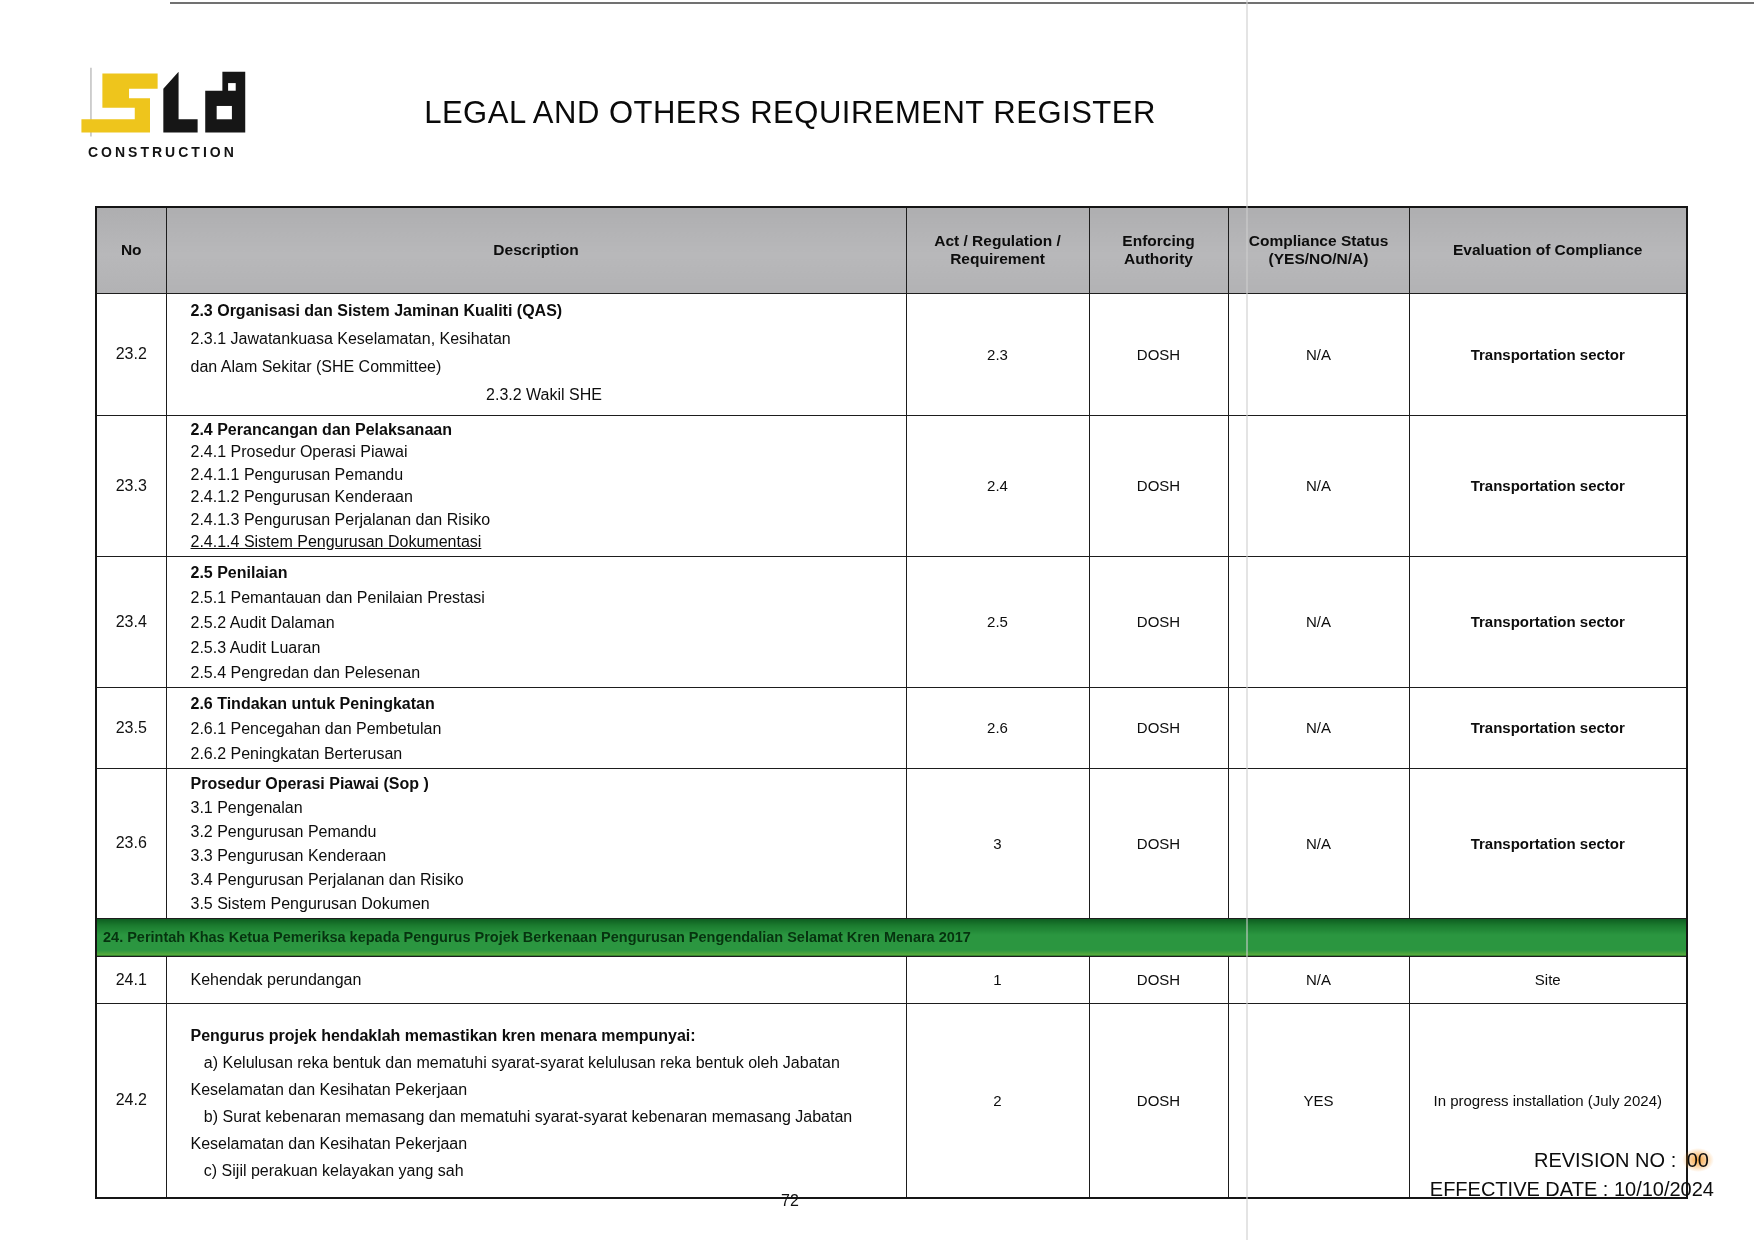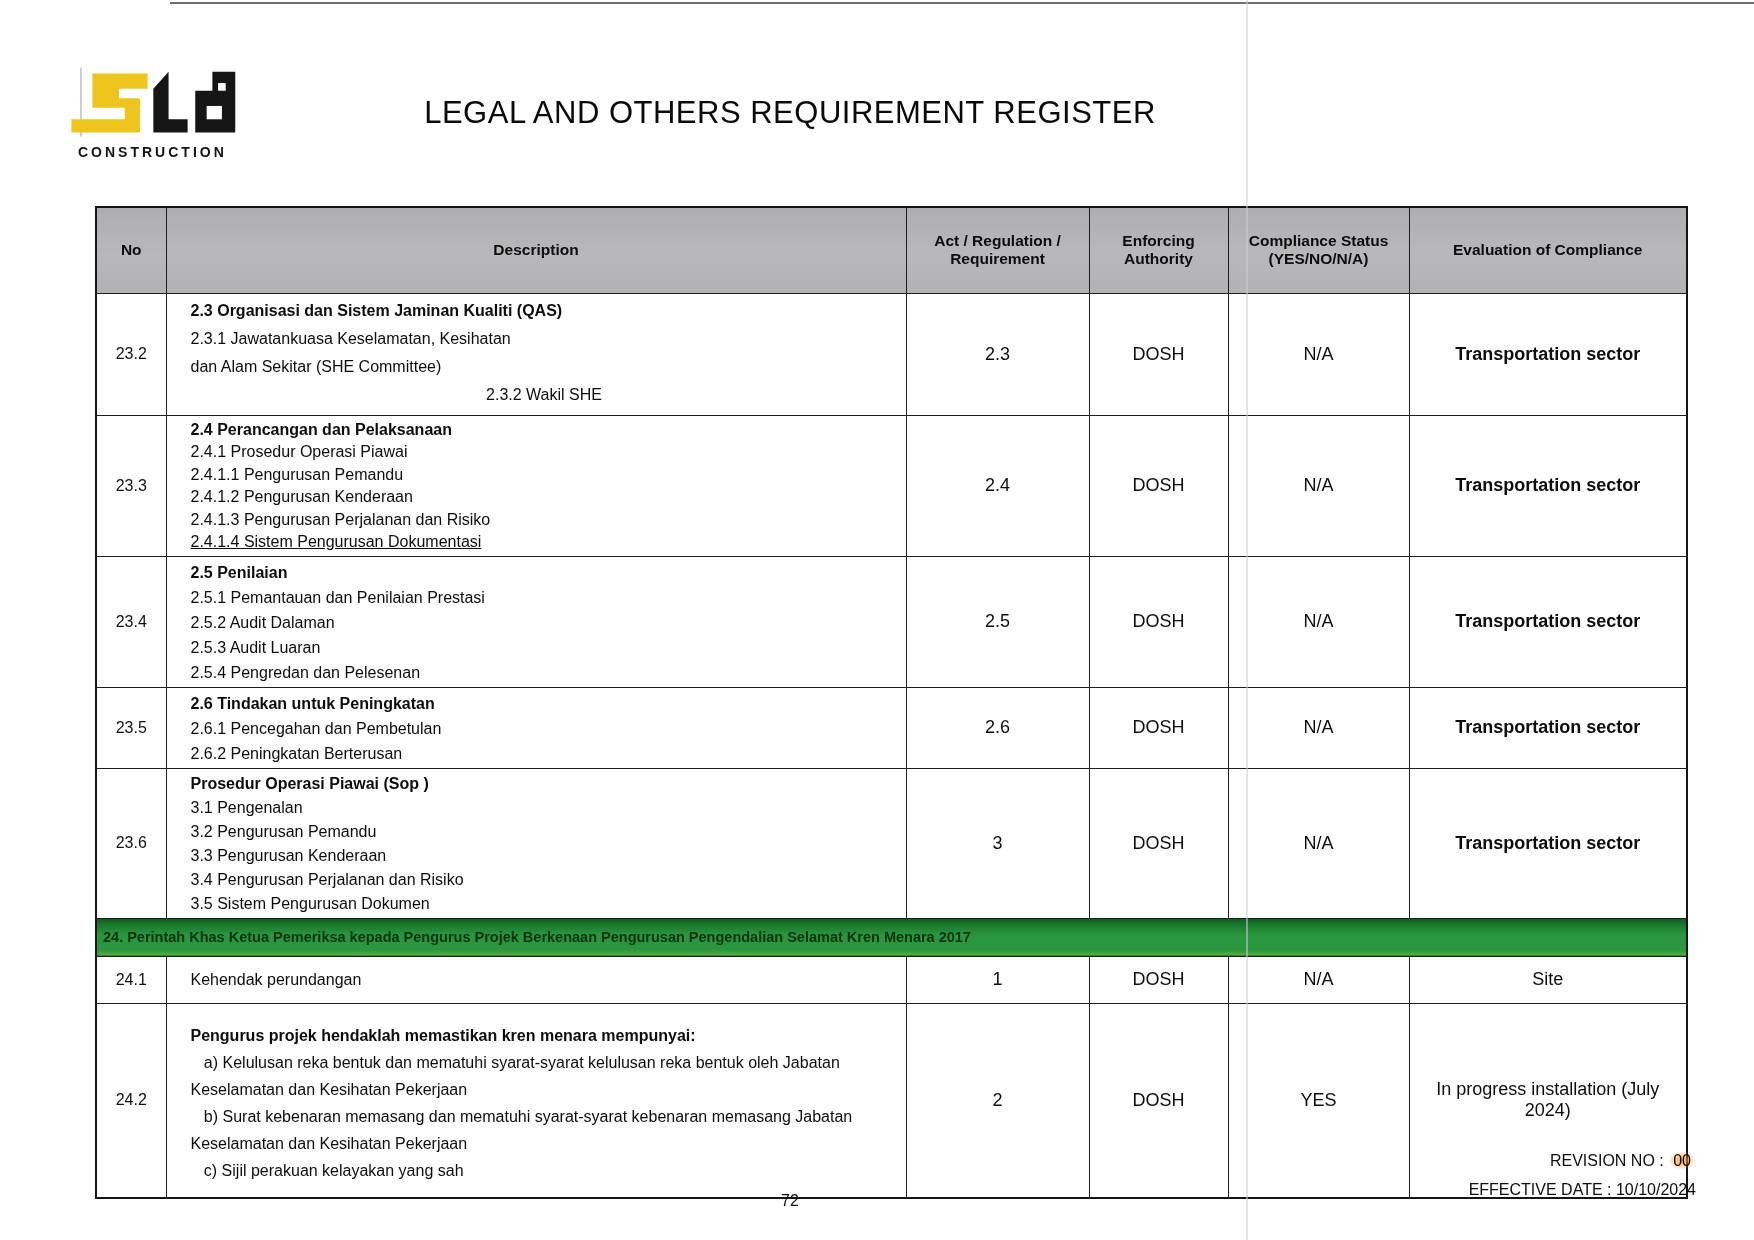--- a/index.html
+++ b/index.html
@@ -4,21 +4,21 @@
 <style>
   html,body{margin:0;padding:0;background:#e9e9e9;}
   .page{
     position:relative;width:1754px;height:1240px;background:#ffffff;
     font-family:"Liberation Sans",sans-serif;color:#111;overflow:hidden;
   }
   
   .top-rule{position:absolute;left:170px;top:2px;width:1584px;height:2px;background:#4e4e4e;opacity:.8;}
   .scan-vline{position:absolute;left:1246px;top:0;width:2px;height:1240px;background:rgba(205,205,205,.55);z-index:6;}
   
-  .logo{position:absolute;left:60px;top:62px;width:200px;height:112px;}
+  .logo{position:absolute;left:70px;top:62px;width:200px;height:112px;}
   .logo svg{display:block;}
   .logo-caption{
     font-weight:bold;font-size:14px;letter-spacing:3px;color:#131313;
     margin-top:-4px;padding-left:18px;white-space:nowrap;
   }
   
   .doc-title{
     position:absolute;left:95px;top:74px;width:1390px;text-align:center;
     font-size:31px;font-weight:400;color:#0a0a0a;letter-spacing:.5px;
   }
@@ -32,30 +32,30 @@
   thead th{
     background:linear-gradient(180deg,#aeaeb0 0%,#b8b8ba 55%,#b2b2b4 100%);
     font-size:15.5px;font-weight:bold;color:#0d0d0d;text-align:center;
     white-space:pre-line;vertical-align:middle;padding:4px;
   }
   td.c-no{text-align:center;vertical-align:middle;font-size:16px;}
   td.c-desc{vertical-align:top;padding:3px 8px 2px 24px;}
   td.c-desc.vmid{vertical-align:middle;}
   .desc-line{font-size:16px;white-space:pre-wrap;color:#0d0d0d;}
   .desc-line.b{font-weight:bold;}
-  td.c-val{text-align:center;vertical-align:middle;font-size:18px;color:#0d0d0d;padding:2px;}
+  td.c-val{text-align:center;vertical-align:middle;font-size:15px;color:#0d0d0d;padding:2px;}
   td.c-val.b{font-weight:bold;}
   tr.section-row td{
     background:linear-gradient(180deg,#0d5a20 0%,#1a7a2e 18%,#2b9640 45%,#2b9640 86%,#5fae3a 100%);
     color:#06330f;font-weight:bold;font-size:14.5px;padding:2px 2px 2px 6px;
     vertical-align:middle;border-left:2.5px solid #151515;border-right:2.5px solid #151515;
   }
   
   .page-number{position:absolute;left:95px;top:1192px;width:1390px;text-align:center;font-size:16px;color:#111;}
-  .rev-block{position:absolute;right:58px;top:1146px;text-align:right;font-size:16px;line-height:29px;color:#0d0d0d;z-index:7;}
+  .rev-block{position:absolute;right:40px;top:1146px;text-align:right;font-size:20px;line-height:29px;color:#0d0d0d;z-index:7;}
   .rev-val{
     padding:1px 5px;border-radius:50%;
     background:radial-gradient(closest-side,rgba(247,148,29,.85) 0%,rgba(247,148,29,.35) 60%,rgba(247,148,29,0) 100%);
   }
 </style>
 </head>
 <body>
 
 <div class="page">
 

